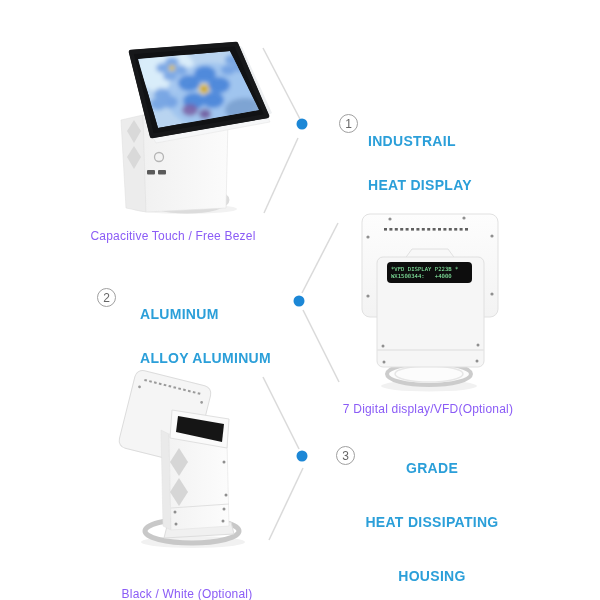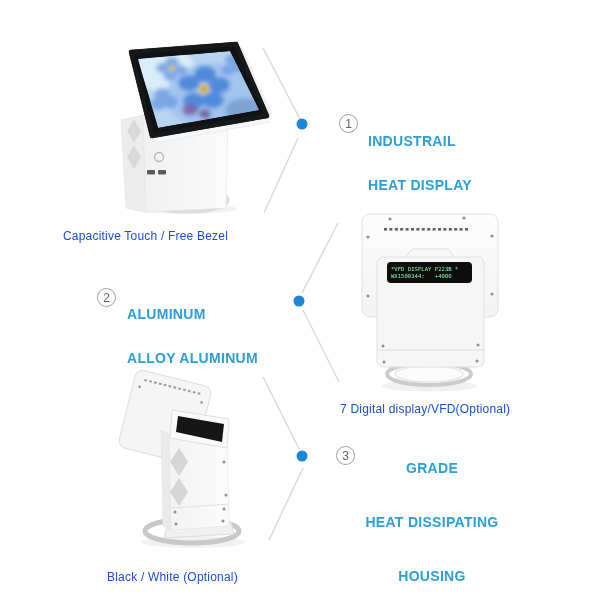--- a/index.html
+++ b/index.html
@@ -1,19 +1,19 @@
 <!DOCTYPE html>
 <html><head>
 <meta charset="utf-8">
 <style>
   html,body{margin:0;padding:0;background:#ffffff;}
   .stage{position:relative;width:600px;height:600px;background:#ffffff;overflow:hidden;
          font-family:"Liberation Sans",sans-serif;}
   .abs{position:absolute;}
-  .caption{position:absolute;font-size:12px;color:#1d4ed8;text-align:left;letter-spacing:.2px;}
+  .caption{position:absolute;font-size:12px;color:#8b5cf6;text-align:center;letter-spacing:.2px;}
   .feature-text{position:absolute;font-weight:bold;font-size:14px;color:#2b9fd9;letter-spacing:.3px;line-height:15.5px;}
   .feature-text span{display:block;margin-top:28px;}
   .badge{position:absolute;width:19px;height:19px;border:1.2px solid #a0a0a0;border-radius:50%;
          color:#666;font-size:12px;line-height:19px;text-align:center;background:#fff;box-sizing:border-box;}
   svg{display:block;}
 </style>
 </head>
 <body>
 
 <div class="stage">
@@ -194,31 +194,31 @@
         <circle cx="226" cy="495" r="1.5"></circle>
       <circle cx="175" cy="512" r="1.5"></circle>
         <circle cx="224" cy="509" r="1.5"></circle>
       <circle cx="176" cy="524" r="1.5"></circle>
         <circle cx="223" cy="521" r="1.5"></circle>
     </g>
   </svg>
 
   <div class="caption" style="left:63px;top:229px;width:220px">Capacitive Touch / Free Bezel</div>
   <div class="caption" style="left:340px;top:402px;width:176px">7 Digital display/VFD(Optional)</div>
-  <div class="caption" style="left:107px;top:570px;width:160px">Black / White (Optional)</div>
+  <div class="caption" style="left:107px;top:587px;width:160px">Black / White (Optional)</div>
 
   <div class="badge" style="left:339px;top:114px">1</div>
   <div class="badge" style="left:97px;top:288px">2</div>
   <div class="badge" style="left:336px;top:446px">3</div>
 
   <div class="feature-text" style="left:368px;top:106px">
     <span>INDUSTRAIL</span>
     <span>HEAT DISPLAY</span>
   </div>
-  <div class="feature-text" style="left:127px;top:279px">
+  <div class="feature-text" style="left:140px;top:279px">
     <span>ALUMINUM</span>
     <span>ALLOY ALUMINUM</span>
   </div>
   <div class="feature-text" style="left:352px;top:427px;width:160px;text-align:center;line-height:26px">
     <span>GRADE</span>
     <span>HEAT DISSIPATING</span>
     <span>HOUSING</span>
   </div>
 
 </div>

